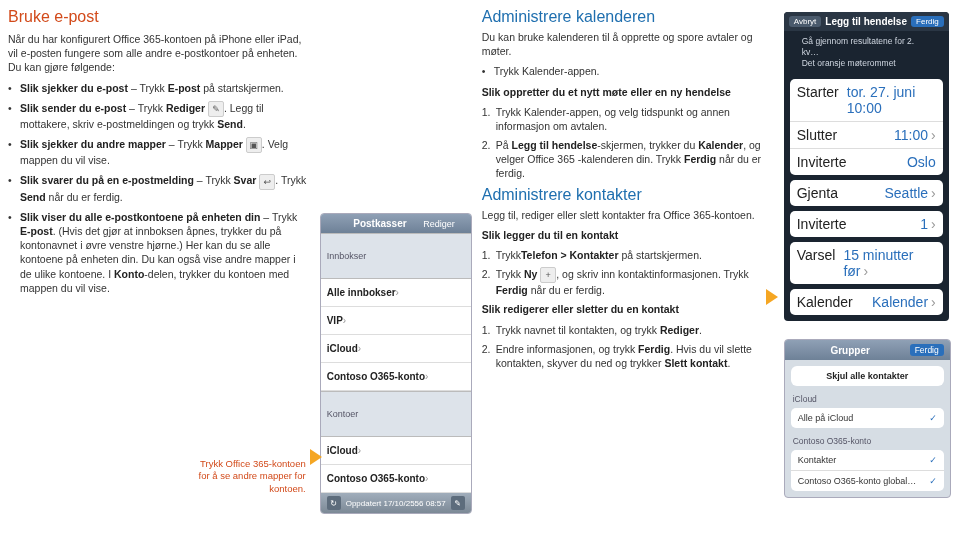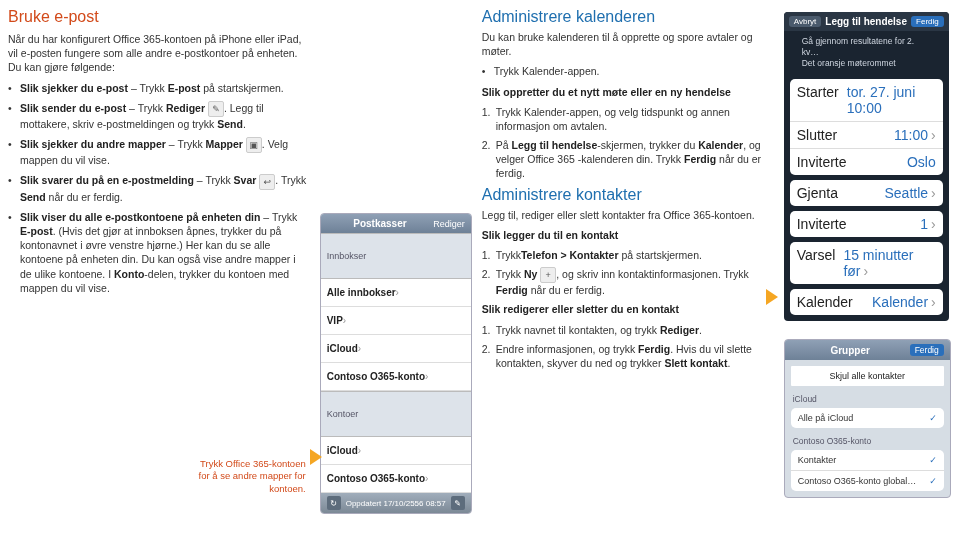--- a/index.html
+++ b/index.html
@@ -100,21 +100,21 @@
     color: #222;
     overflow: hidden;
     width: 150px;
   }
   .phone .bar {
     background: linear-gradient(#8fa0b5,#6e8197);
     color: #fff;
     display: flex;
     justify-content: space-between;
     align-items: center;
-    padding: 4px 6px;
+    padding: 4px 16px;
     font-size: 10px;
   }
   .phone .bar .title { font-weight: 700; }
   .phone .edit { font-size: 9px; }
   .phone .sect {
     background: #dde3ea;
     color: #556;
     font-size: 9px;
     padding: 17px 6px;
     border-top: 1px solid #bbb;
@@ -210,24 +210,24 @@
     font-size: 10px;
     align-items:center;
   }
   .grp .bar .title { font-weight: 700; }
   .grp .bar .btn {
     background: #2a6fbb; border-radius:3px; padding:1px 5px; font-size:8.5px;
   }
   .grp .hide {
     background: #fff;
     margin: 6px;
-    border-radius: 1px;
+    border-radius: 6px;
     text-align: center;
     padding: 5px;
-    font-weight: 400;
+    font-weight: 700;
     color: #222;
     font-size:9px;
   }
   .grp .sect {
     padding: 2px 8px;
     font-size: 8.5px;
     color: #556;
   }
   .grp .list {
     background: #fff;

